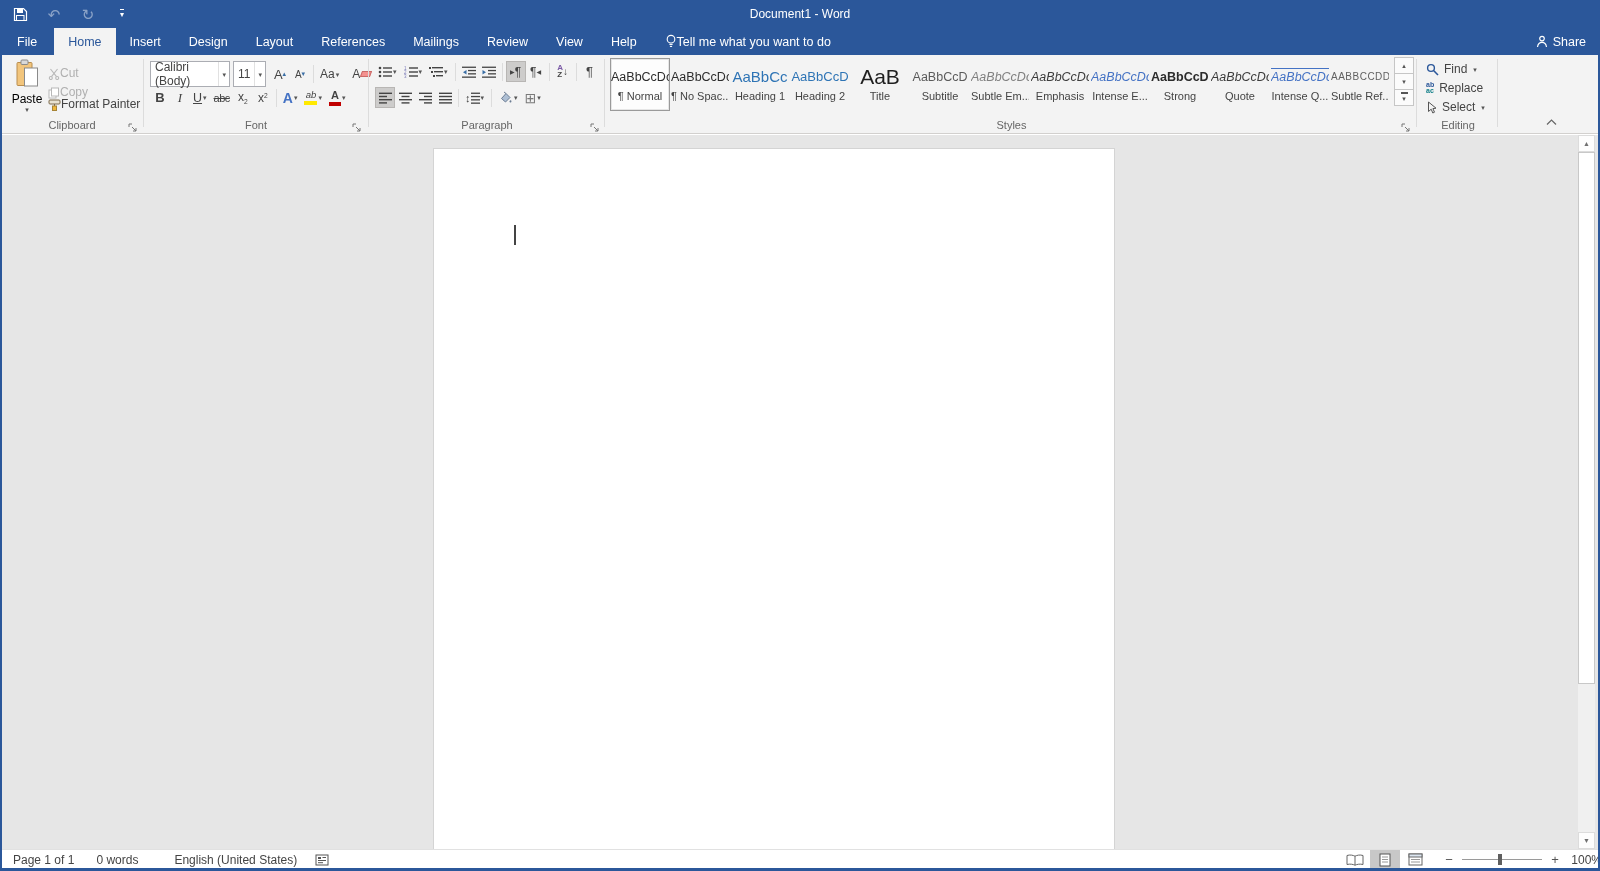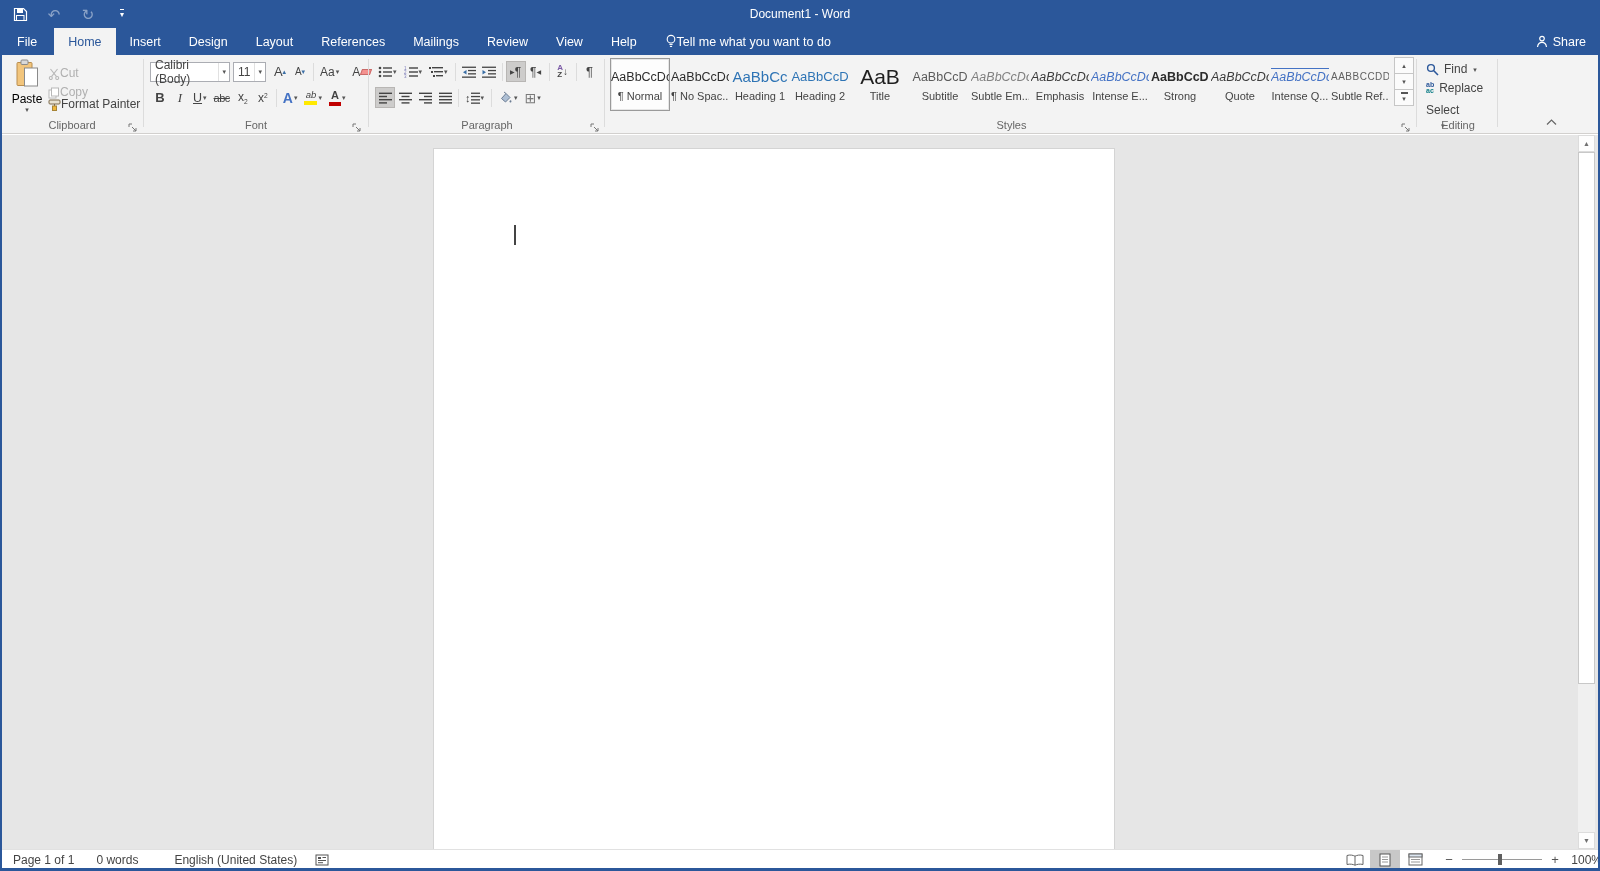--- a/index.html
+++ b/index.html
@@ -38,21 +38,21 @@
   .rbtn { display:inline-flex; align-items:center; justify-content:center; min-width:20px; height:21px; padding:0 2px; font-size:12px; color:#444; border:1px solid transparent; }
   .rbtn.sel { background:#cdcccb; border-color:#b8b6b4; }
   .cd { font-size:7px; color:#555; line-height:1; padding:0 1px; }
   .vdiv { width:1px; height:18px; background:#dcdcdc; margin:0 3px; }
   
   .paste-big { position:absolute; left:6px; top:4px; width:38px; height:62px; display:flex; flex-direction:column; align-items:center; }
   .paste-big .lbl { font-size:12px; color:#000000; margin-top:3px; }
   .clip-small { position:absolute; left:46px; display:flex; align-items:flex-end; font-size:12px; height:18px; }
   .clip-small.gray { color:#b0b0b0; }
   
-  .combo { display:flex; align-items:center; height:20px; background:#fff; border:1px solid #abadb3; font-size:12px; padding-left:4px; }
+  .combo { display:flex; align-items:center; height:26px; background:#fff; border:1px solid #abadb3; font-size:12px; padding-left:4px; }
   .combo .cd { margin-left:auto; padding:0 3px; border-left:1px solid #e1e1e1; height:100%; display:flex; align-items:center; }
   .bold-b { font-weight:bold; font-size:13px; }
   .ital-i { font-family:"Liberation Serif", serif; font-style:italic; font-size:13px; }
   .und-u { text-decoration:underline; font-size:12.5px; }
   .strike { text-decoration:line-through; font-size:11px; letter-spacing:-.5px; }
   .subsup { font-size:12px; }
   .subsup small { font-size:8px; }
   .effects-a { color:#4472c4; font-size:14px; font-weight:bold; }
   .hl-wrap, .fc-wrap { display:flex; flex-direction:column; align-items:center; line-height:1; }
   .hl-wrap .t { font-size:9.5px; font-style:italic; }
@@ -548,21 +548,21 @@
         <span>Find</span>
         <span class="cd">▾</span>
       </div>
       <div class="editrow" style="top:24px;">
         <span class="replace-icon">
           <span class="t1">ab</span>
           <span class="t2">ac</span>
         </span>
         <span>Replace</span>
       </div>
-      <div class="editrow" style="top:43px;flex-direction:column;">
+      <div class="editrow" style="top:43px;">
         <svg width="11" height="13" viewBox="0 0 11 13">
           <path d="M2.5 1 L2.5 10.5 L5.2 8.2 L6.8 12 L8.5 11.2 L6.9 7.6 L10 7.2 Z" fill="none" stroke="#555" stroke-width="1"></path>
         </svg>
         <span>Select</span>
         <span class="cd">▾</span>
       </div>
       <div class="grp-label">Editing</div>
     </div>
     <div class="gsep" style="left:1497px;"></div>
 

